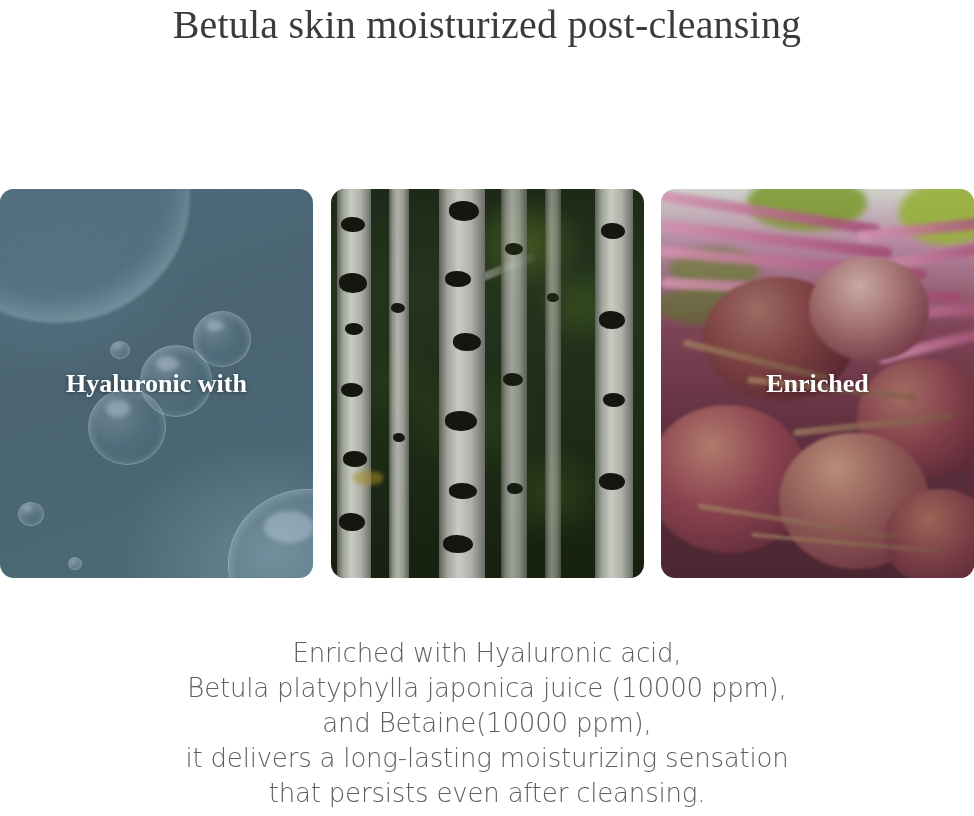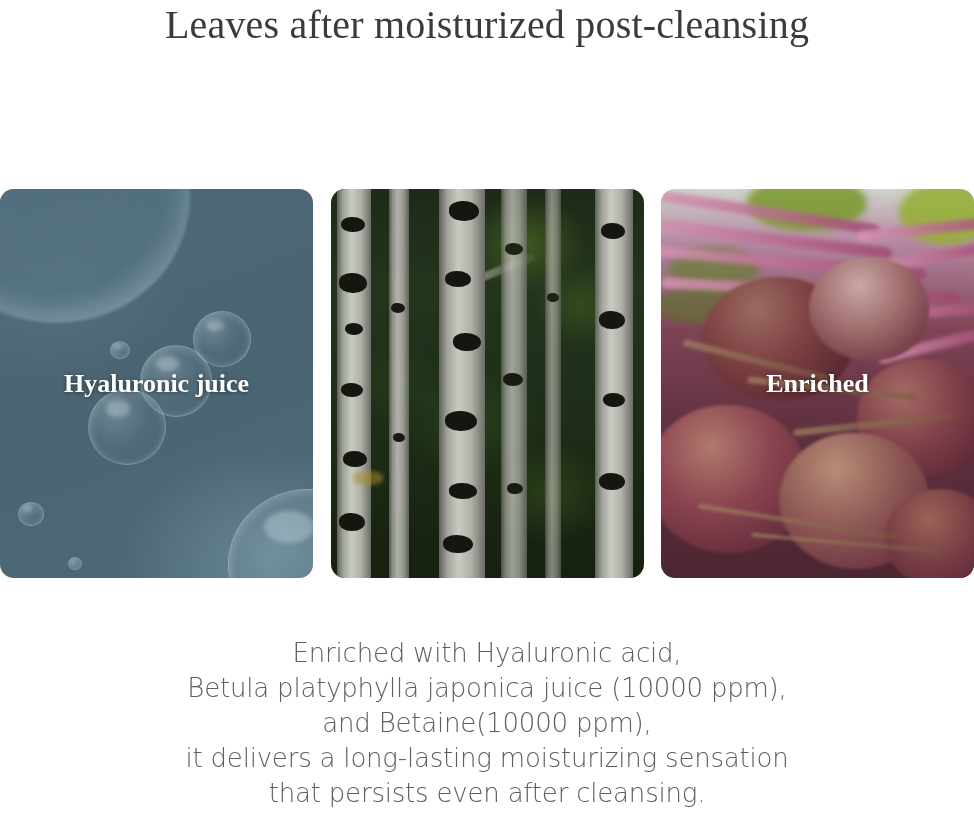--- a/index.html
+++ b/index.html
@@ -211,36 +211,36 @@
     line-height: 35px;
     font-weight: 300;
     color: #5e5e5e;
     white-space: pre-line;
     letter-spacing: -0.2px;
   }
 </style>
 </head>
 <body>
 
-<h1 class="page-title">Leaves after moisturized post-cleansing</h1>
+<h1 class="page-title">Betula skin moisturized post-cleansing</h1>
 
 <div class="cards-row">
 
   <div class="card">
     <div class="card-bg bg-water">
       <div class="bub bub-top"></div>
       <div class="bub bub-a"></div>
       <div class="bub bub-b"></div>
       <div class="bub bub-c"></div>
       <div class="bub bub-d"></div>
       <div class="bub bub-small1"></div>
       <div class="bub bub-small2"></div>
       <div class="bub bub-big-br"></div>
     </div>
-    <div class="card-label">Hyaluronic juice</div>
+    <div class="card-label">Hyaluronic with</div>
   </div>
 
   <div class="card">
     <div class="card-bg bg-birch">
       <div class="foliage"></div>
       <div class="branch"></div>
       <div class="trunk t1">
         <div class="mark" style="top:34px;left:4px;width:24px;height:15px;"></div>
         <div class="mark" style="top:90px;left:2px;width:28px;height:20px;"></div>
         <div class="mark" style="top:140px;left:8px;width:18px;height:12px;"></div>

